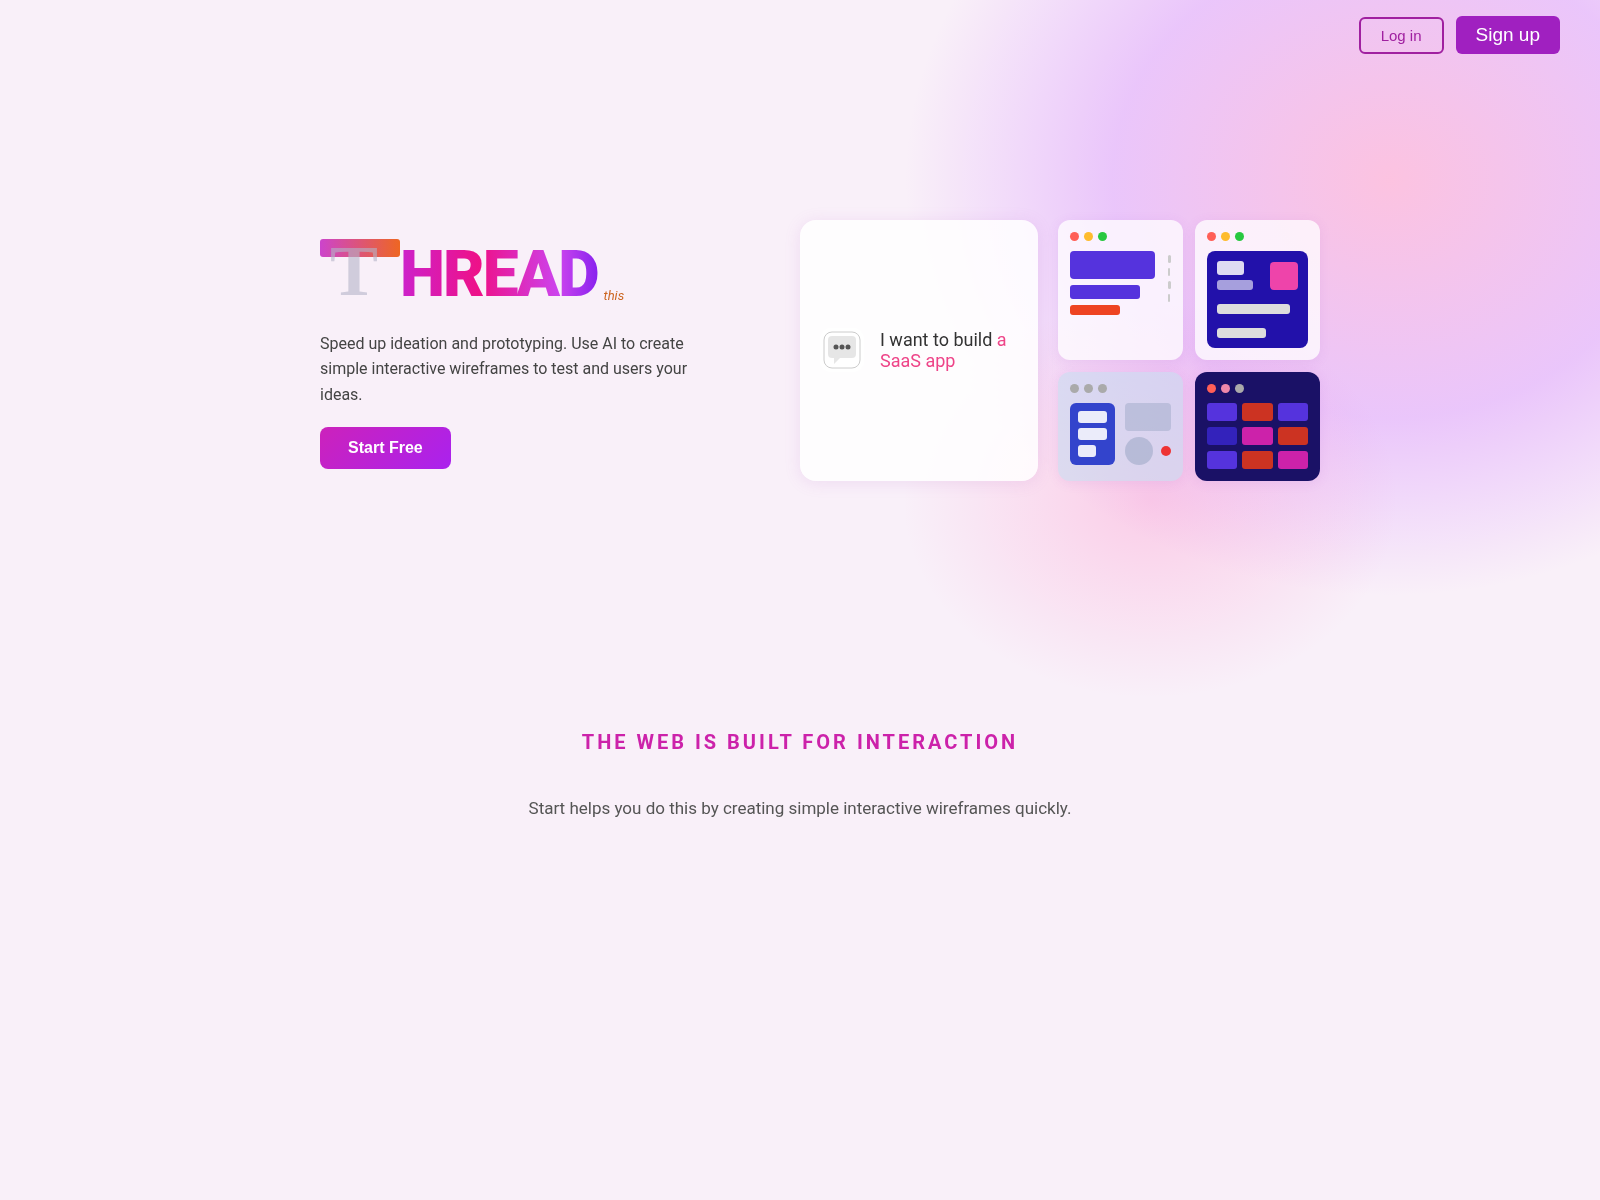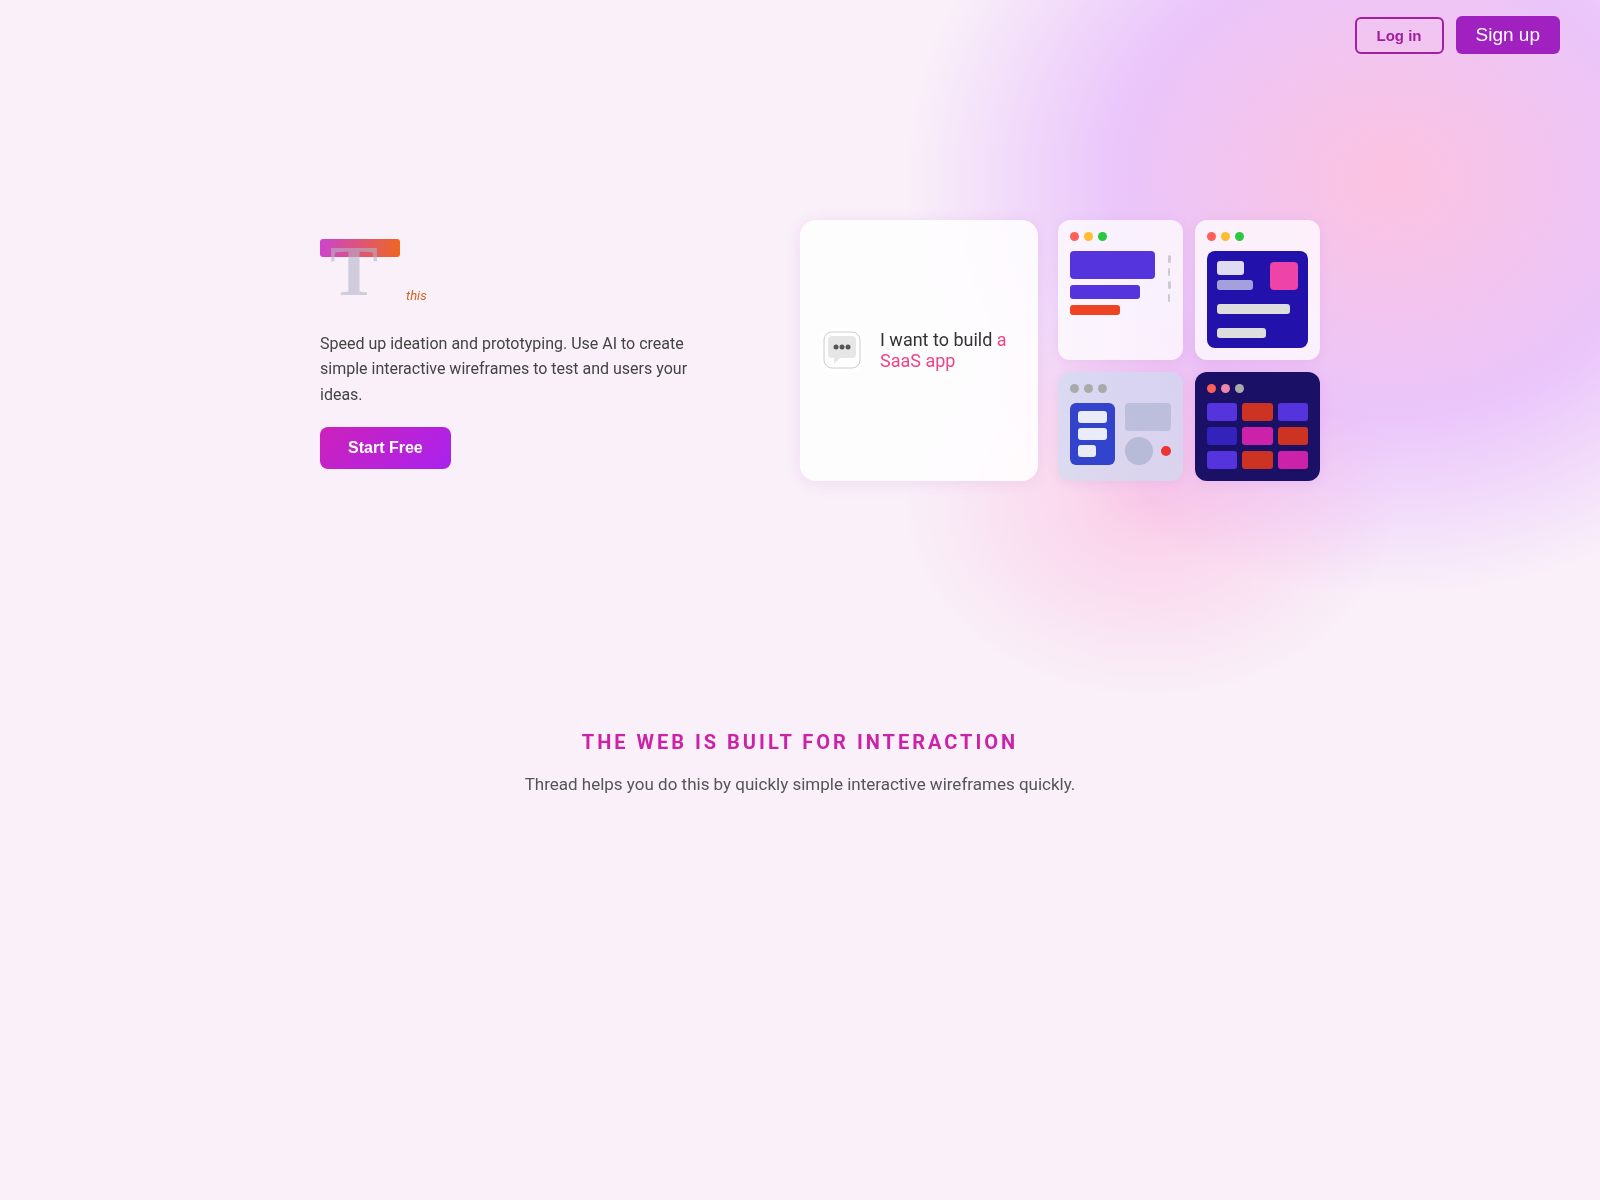--- a/index.html
+++ b/index.html
@@ -43,21 +43,21 @@
     }
 
     .btn-login {
       padding: 8px 20px;
       border: 2px solid #a020a0;
       background: transparent;
       color: #a020a0;
       border-radius: 6px;
       font-size: 15px;
       cursor: pointer;
-      font-weight: 700;
+      font-weight: 400;
     }
 
     .btn-signup {
       padding: 8px 20px;
       border: none;
       background: #a020c0;
       color: white;
       border-radius: 6px;
       font-size: 19px;
       cursor: pointer;
@@ -426,21 +426,21 @@
       text-align: center;
       padding: 80px 200px 60px;
     }
 
     .section-title {
       font-size: 20px;
       font-weight: 700;
       letter-spacing: 3px;
       color: #cc22aa;
       text-transform: uppercase;
-      margin-bottom: 16px;
+      margin-bottom: 40px;
     }
 
     .section-body {
       font-size: 17px;
       color: #444;
       line-height: 1.75;
       max-width: 600px;
       margin: 0 auto 40px;
     }
 
@@ -467,20 +467,21 @@
 </header>
 
 <section class="hero">
 
   <div class="hero-left">
     <div class="logo-container">
       <div class="logo-t-wrapper">
         <div class="logo-bar"></div>
         <div class="logo-t-letter">T</div>
       </div>
+      <div class="logo-thread-text">HREAD</div>
       <span class="beta-badge">this</span>
     </div>
 
     <p class="hero-description">Speed up ideation and prototyping. Use AI to create simple interactive wireframes to test and users your ideas.</p>
 
     <button class="btn-start-free">Start Free</button>
   </div>
 
   <div class="hero-right">
 
@@ -587,14 +588,14 @@
         </div>
       </div>
 
     </div>
   </div>
 
 </section>
 
 <section class="section-interaction">
   <h2 class="section-title">THE WEB IS BUILT FOR INTERACTION</h2>
-  <p class="section-footer">Thread helps you do this by quickly simple interactive wireframes quickly.</p>
+  <p class="section-footer">Start helps you do this by creating simple interactive wireframes quickly.</p>
 </section>
 
 </body></html>

